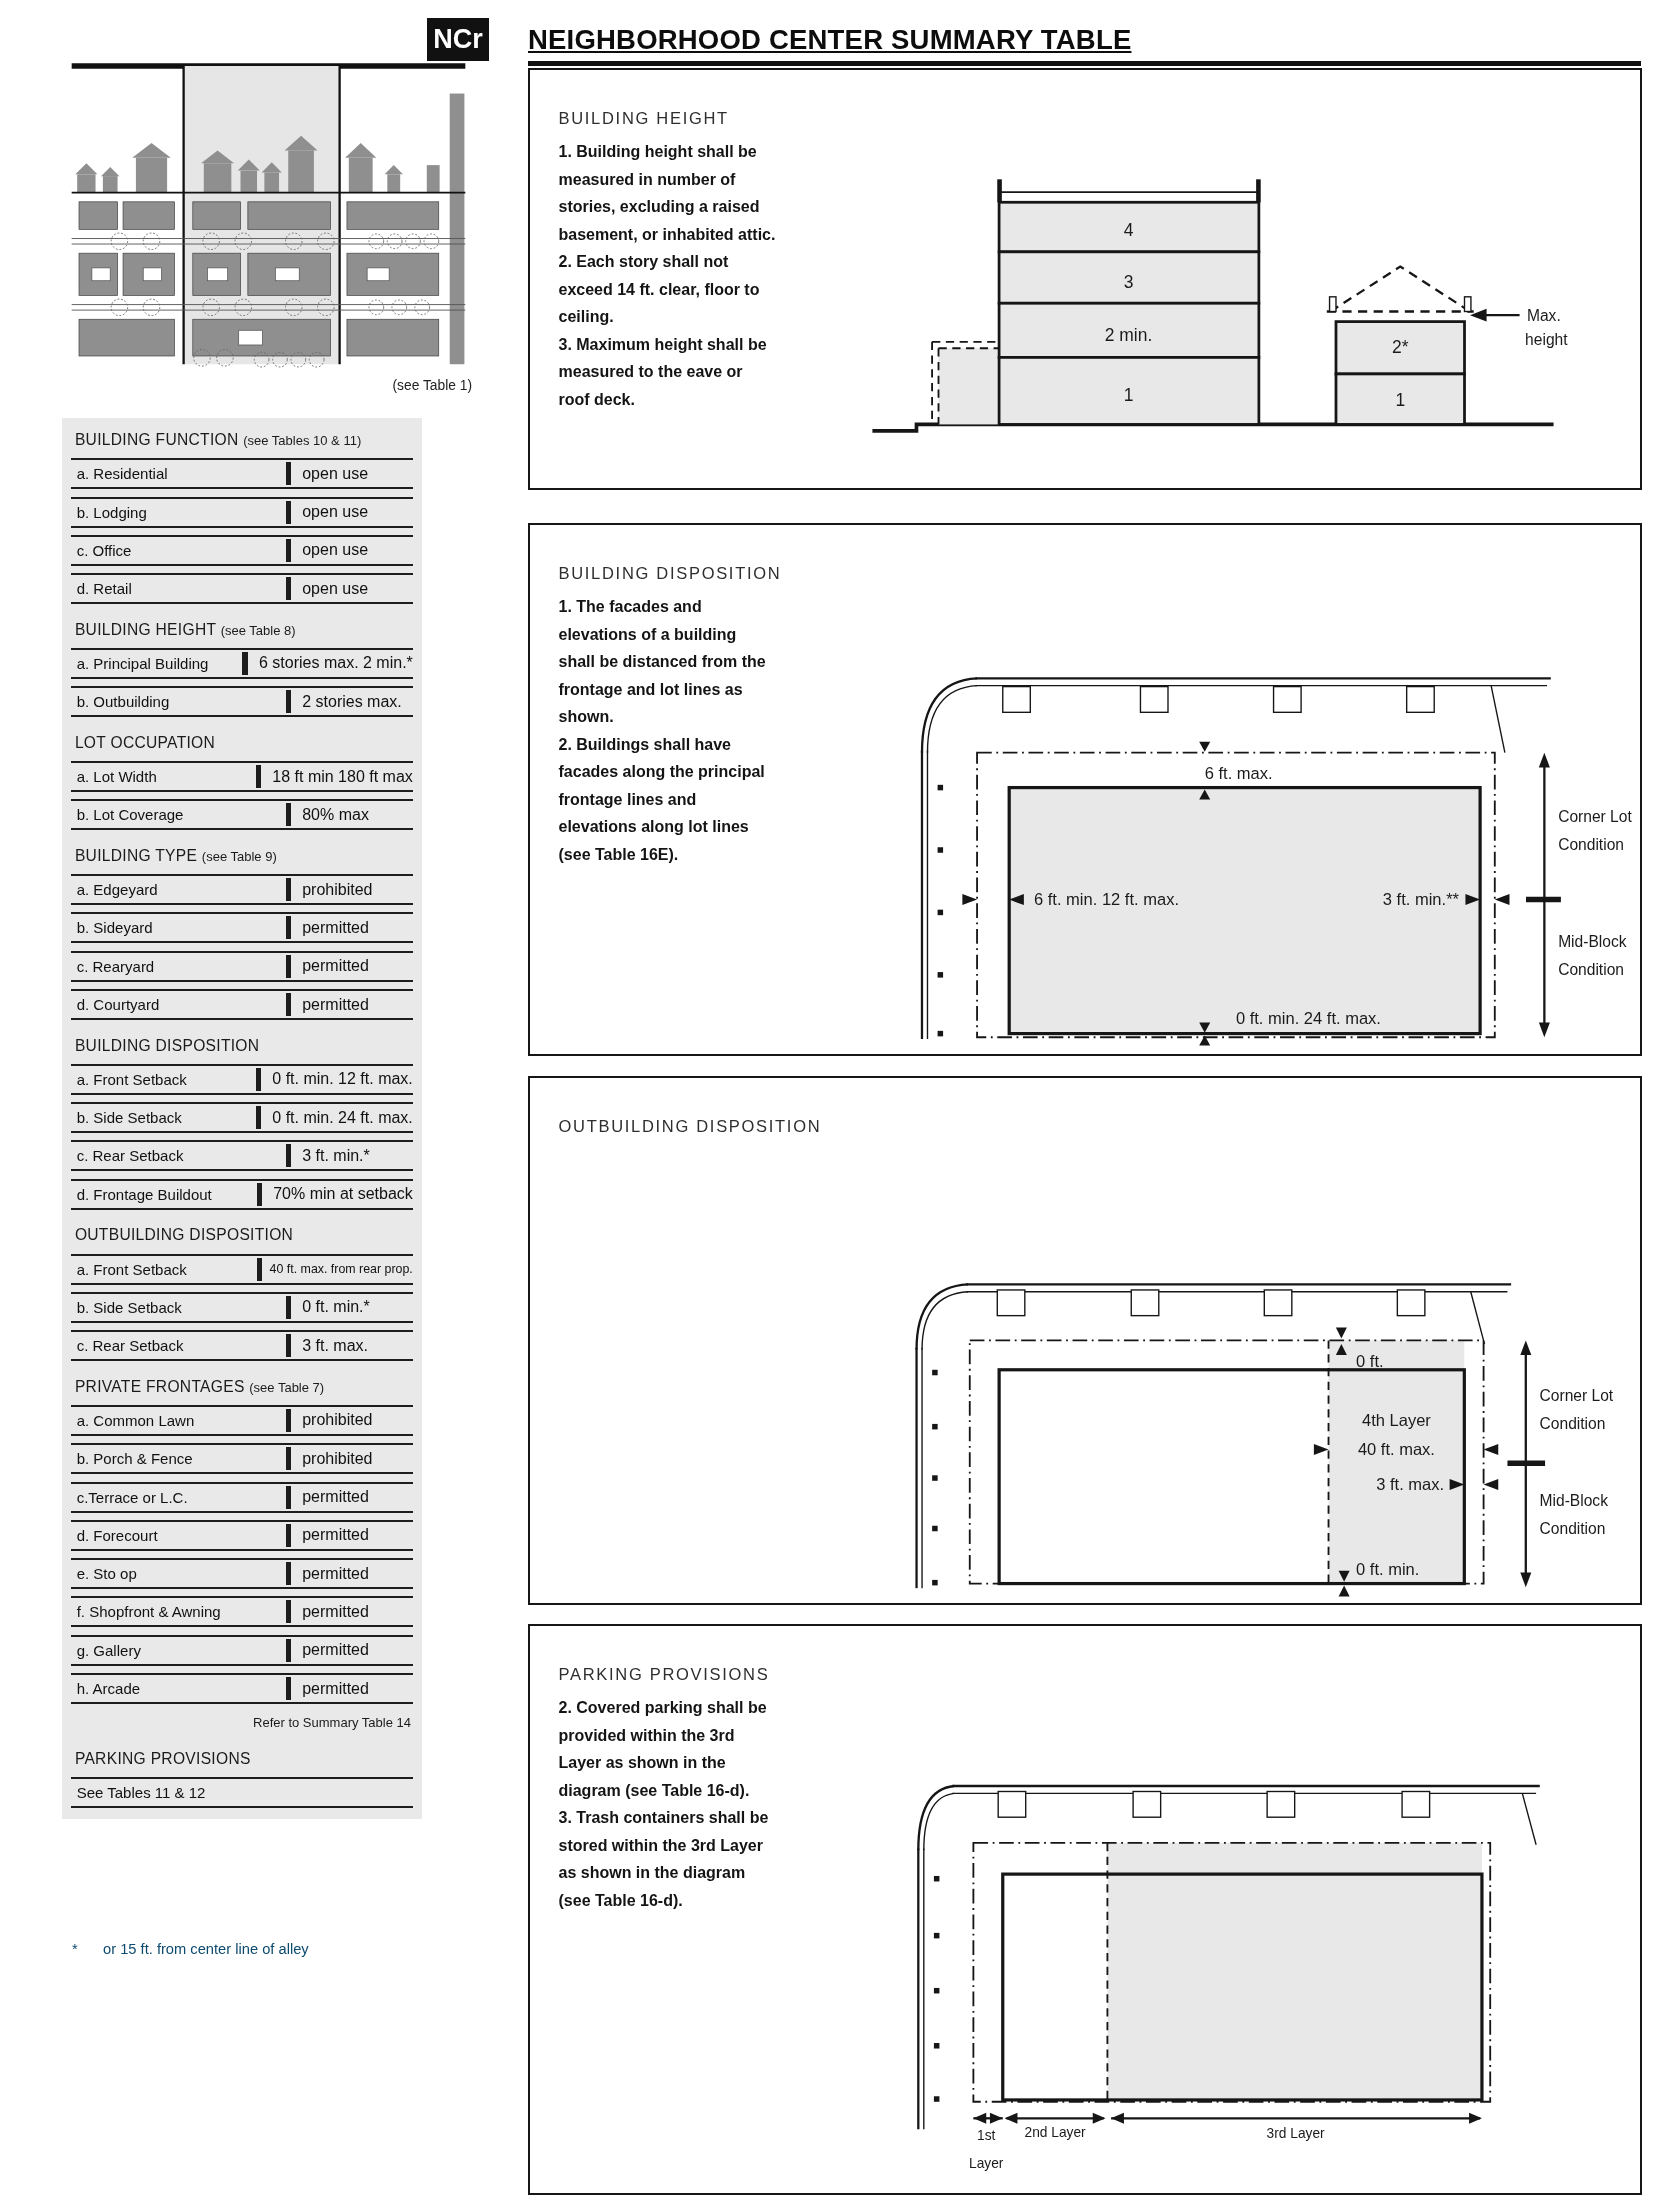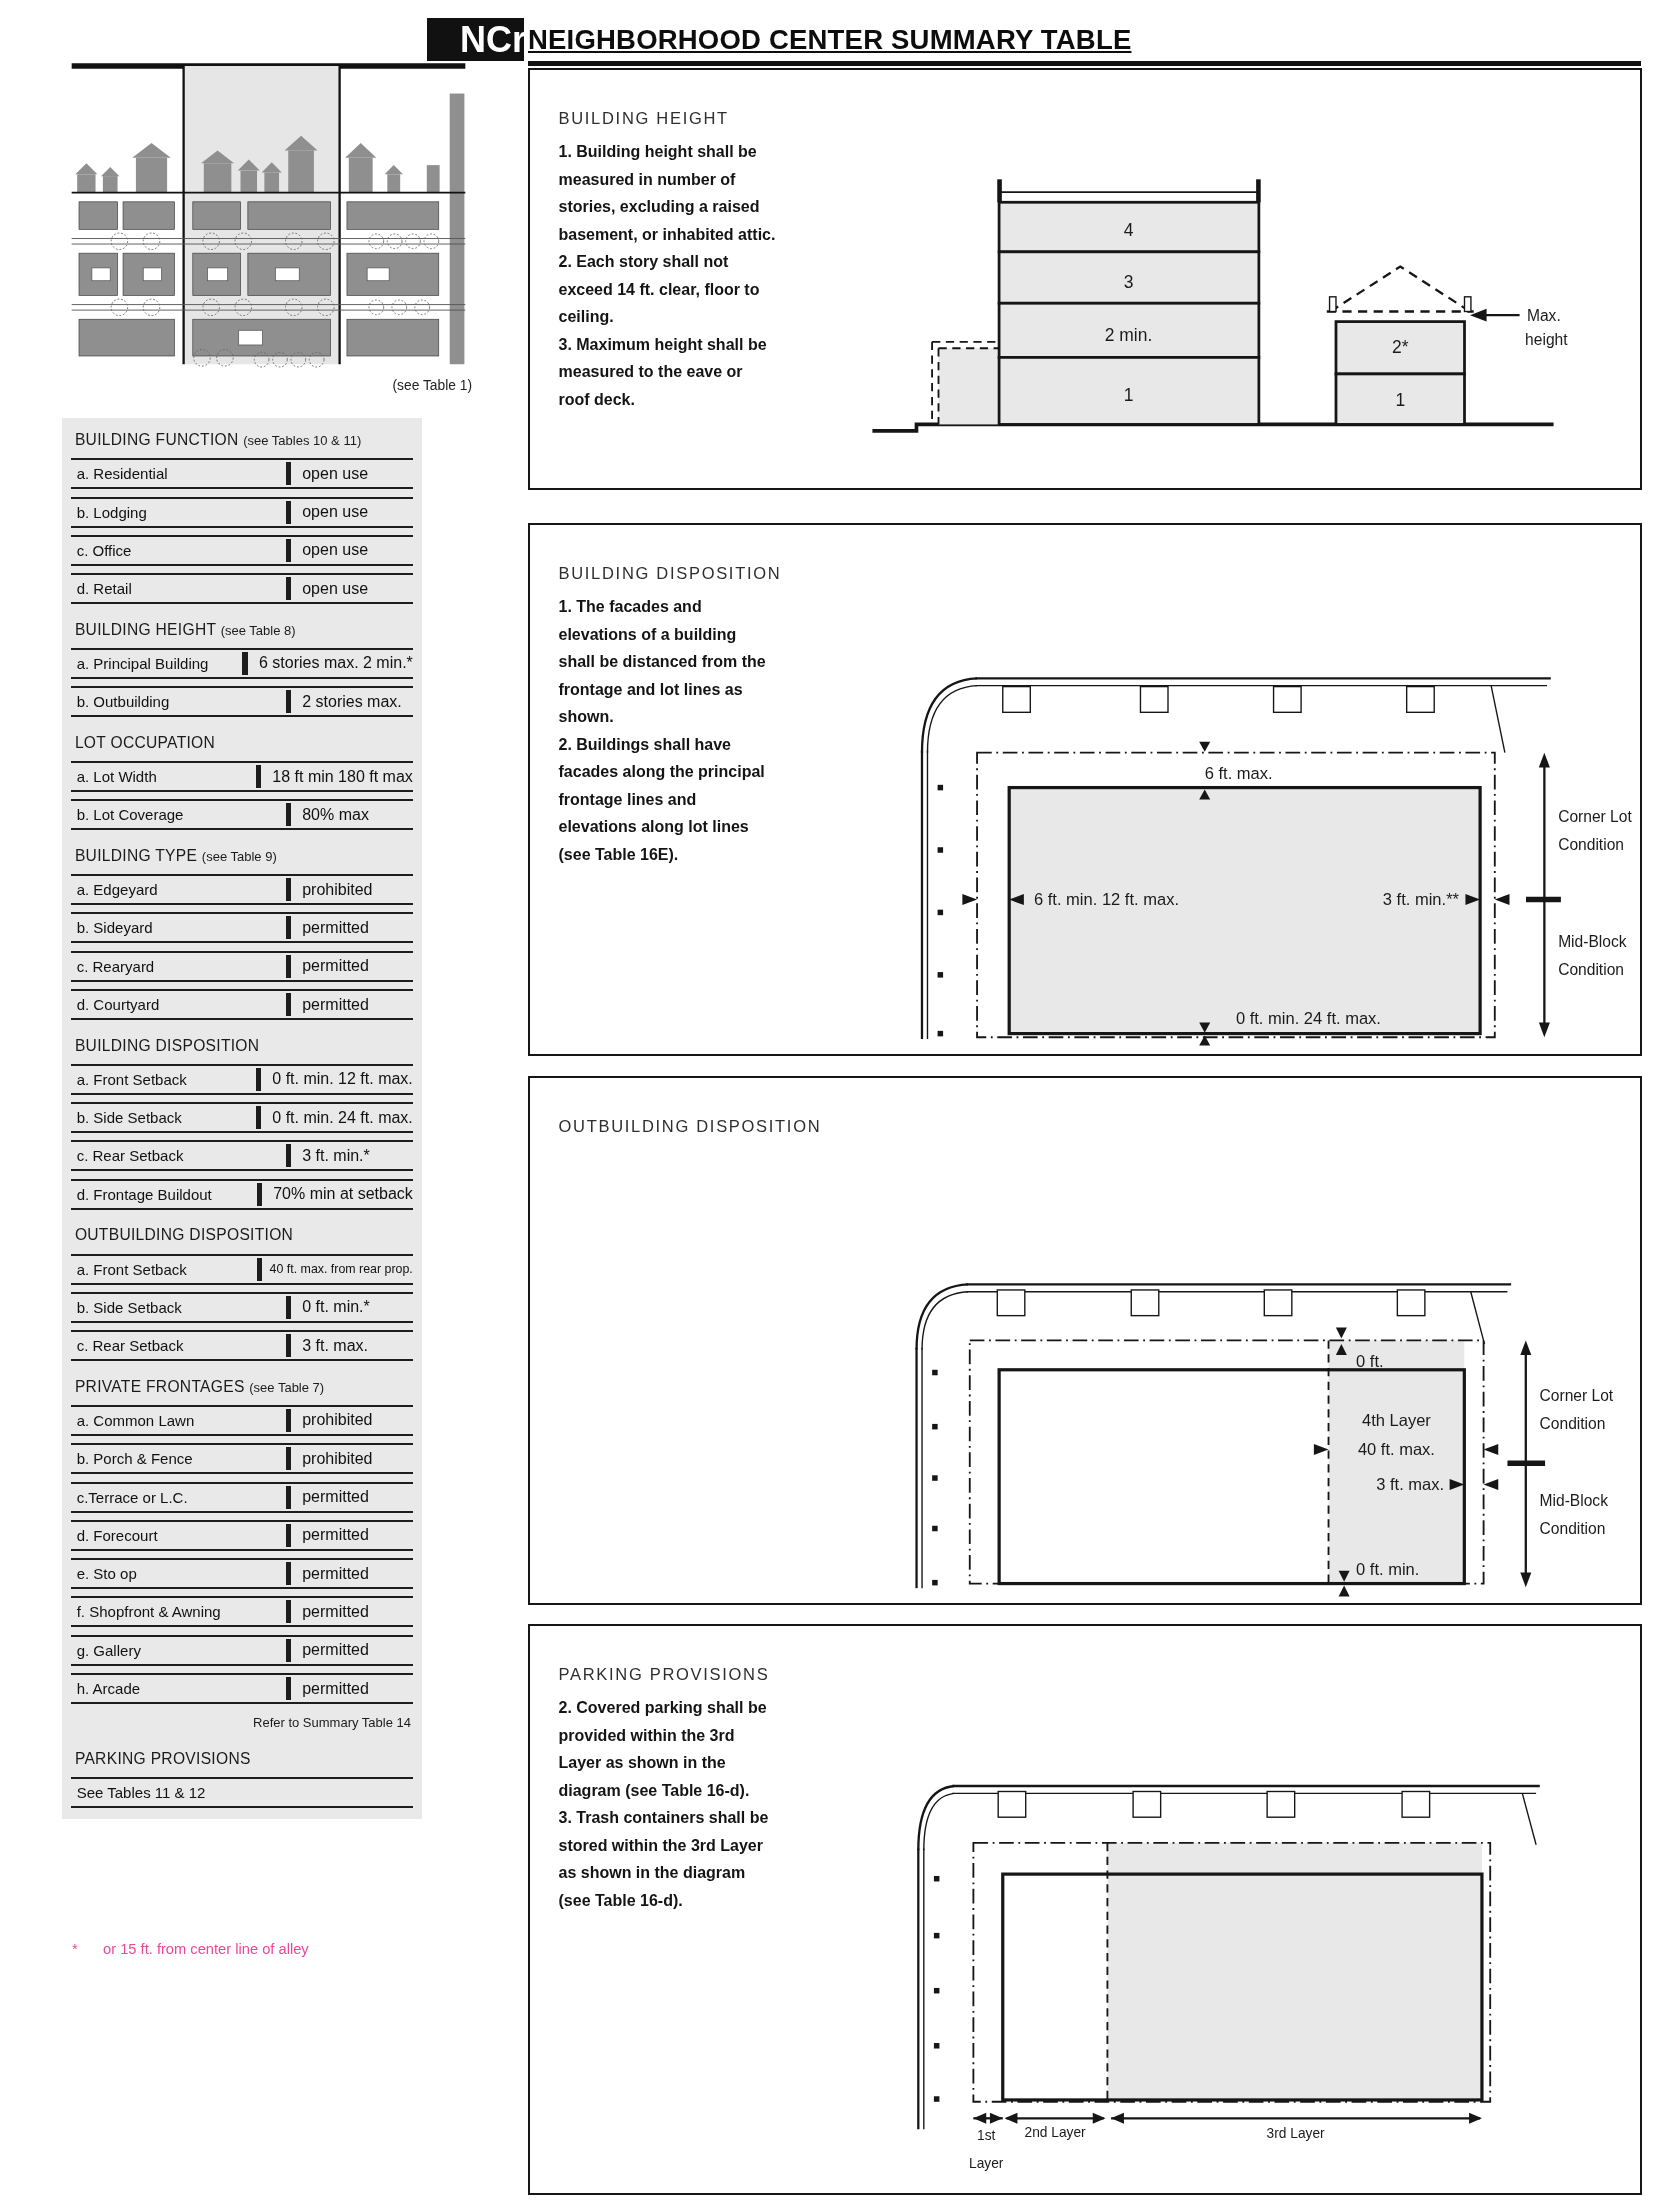--- a/index.html
+++ b/index.html
@@ -1,21 +1,21 @@
 <!DOCTYPE html>
 <html style="font-size:14.7px"><head>
 <meta charset="utf-8">
 <style>
   html,body{margin:0;padding:0;background:#fff;}
   body{width:1661px;height:2204px;position:relative;font-family:"Liberation Sans",sans-serif;color:#111;}
   .abs{position:absolute;}
 
   
   .badge{left:427px;top:18.4px;width:62px;height:43px;background:#111;color:#fff;
-         font-size:36px;font-weight:bold;display:flex;align-items:center;justify-content:center;padding-left:35px;}
+         font-size:27px;font-weight:bold;display:flex;align-items:center;justify-content:center;}
   .title{left:528px;top:24px;font-size:27.5px;font-weight:bold;letter-spacing:0.2px;color:#0d0d0d;white-space:nowrap;text-decoration:underline;}
   .rule{left:528px;top:61px;width:1113px;height:4.6px;background:#111;}
 
   
   .plan{left:64px;top:55px;}
   .plan-cap{left:275px;top:378px;width:197px;text-align:right;font-size:13.8px;color:#222;}
 
   
   .ltable{left:62px;top:418px;width:360px;background:#e9e9e9;box-sizing:border-box;
           padding:13px 9.2px 11px 9.2px;}
@@ -26,21 +26,21 @@
   .lrow{display:flex;align-items:center;height:31px;box-sizing:border-box;
         border-top:2.3px solid #1d1d1d;border-bottom:2.3px solid #1d1d1d;margin-bottom:7.3px;}
   .lrow:last-child{margin-bottom:0;}
   .lrow .lbl{width:209px;font-size:15px;padding-left:5.5px;white-space:nowrap;}
   .lrow .vdiv{width:5.5px;height:23px;background:#1d1d1d;flex:none;}
   .lrow .val{flex:1;font-size:16px;padding-left:11px;white-space:nowrap;}
   .lrow .val.sm{font-size:12.4px;padding-left:7.3px;}
   .lrow.full .lbl{width:auto;flex:1;}
   .lfooter{text-align:right;font-size:13px;padding:3.7px 1.8px 0 0;height:18.4px;color:#1b1b1b;}
 
-  .footnote{left:72px;top:1941px;font-size:14.7px;color:#ec4899;}
+  .footnote{left:72px;top:1941px;font-size:14.7px;color:#0c4a6e;}
   .footnote .mk{display:inline-block;width:31px;}
 
   
   .box{left:528px;width:1114px;border:2.8px solid #161616;box-sizing:border-box;background:#fff;position:absolute;}
   .box1{top:68px;height:422px;}
   .box2{top:523px;height:533px;}
   .box3{top:1076px;height:529px;}
   .box4{top:1624px;height:571px;}
   .bhead{position:absolute;left:28.5px;top:39px;font-size:16.5px;letter-spacing:1.7px;color:#2e2e2e;white-space:nowrap;}
   .btext{position:absolute;left:28.5px;top:68px;width:218px;font-size:16px;line-height:27.5px;color:#141414;font-weight:bold;}

